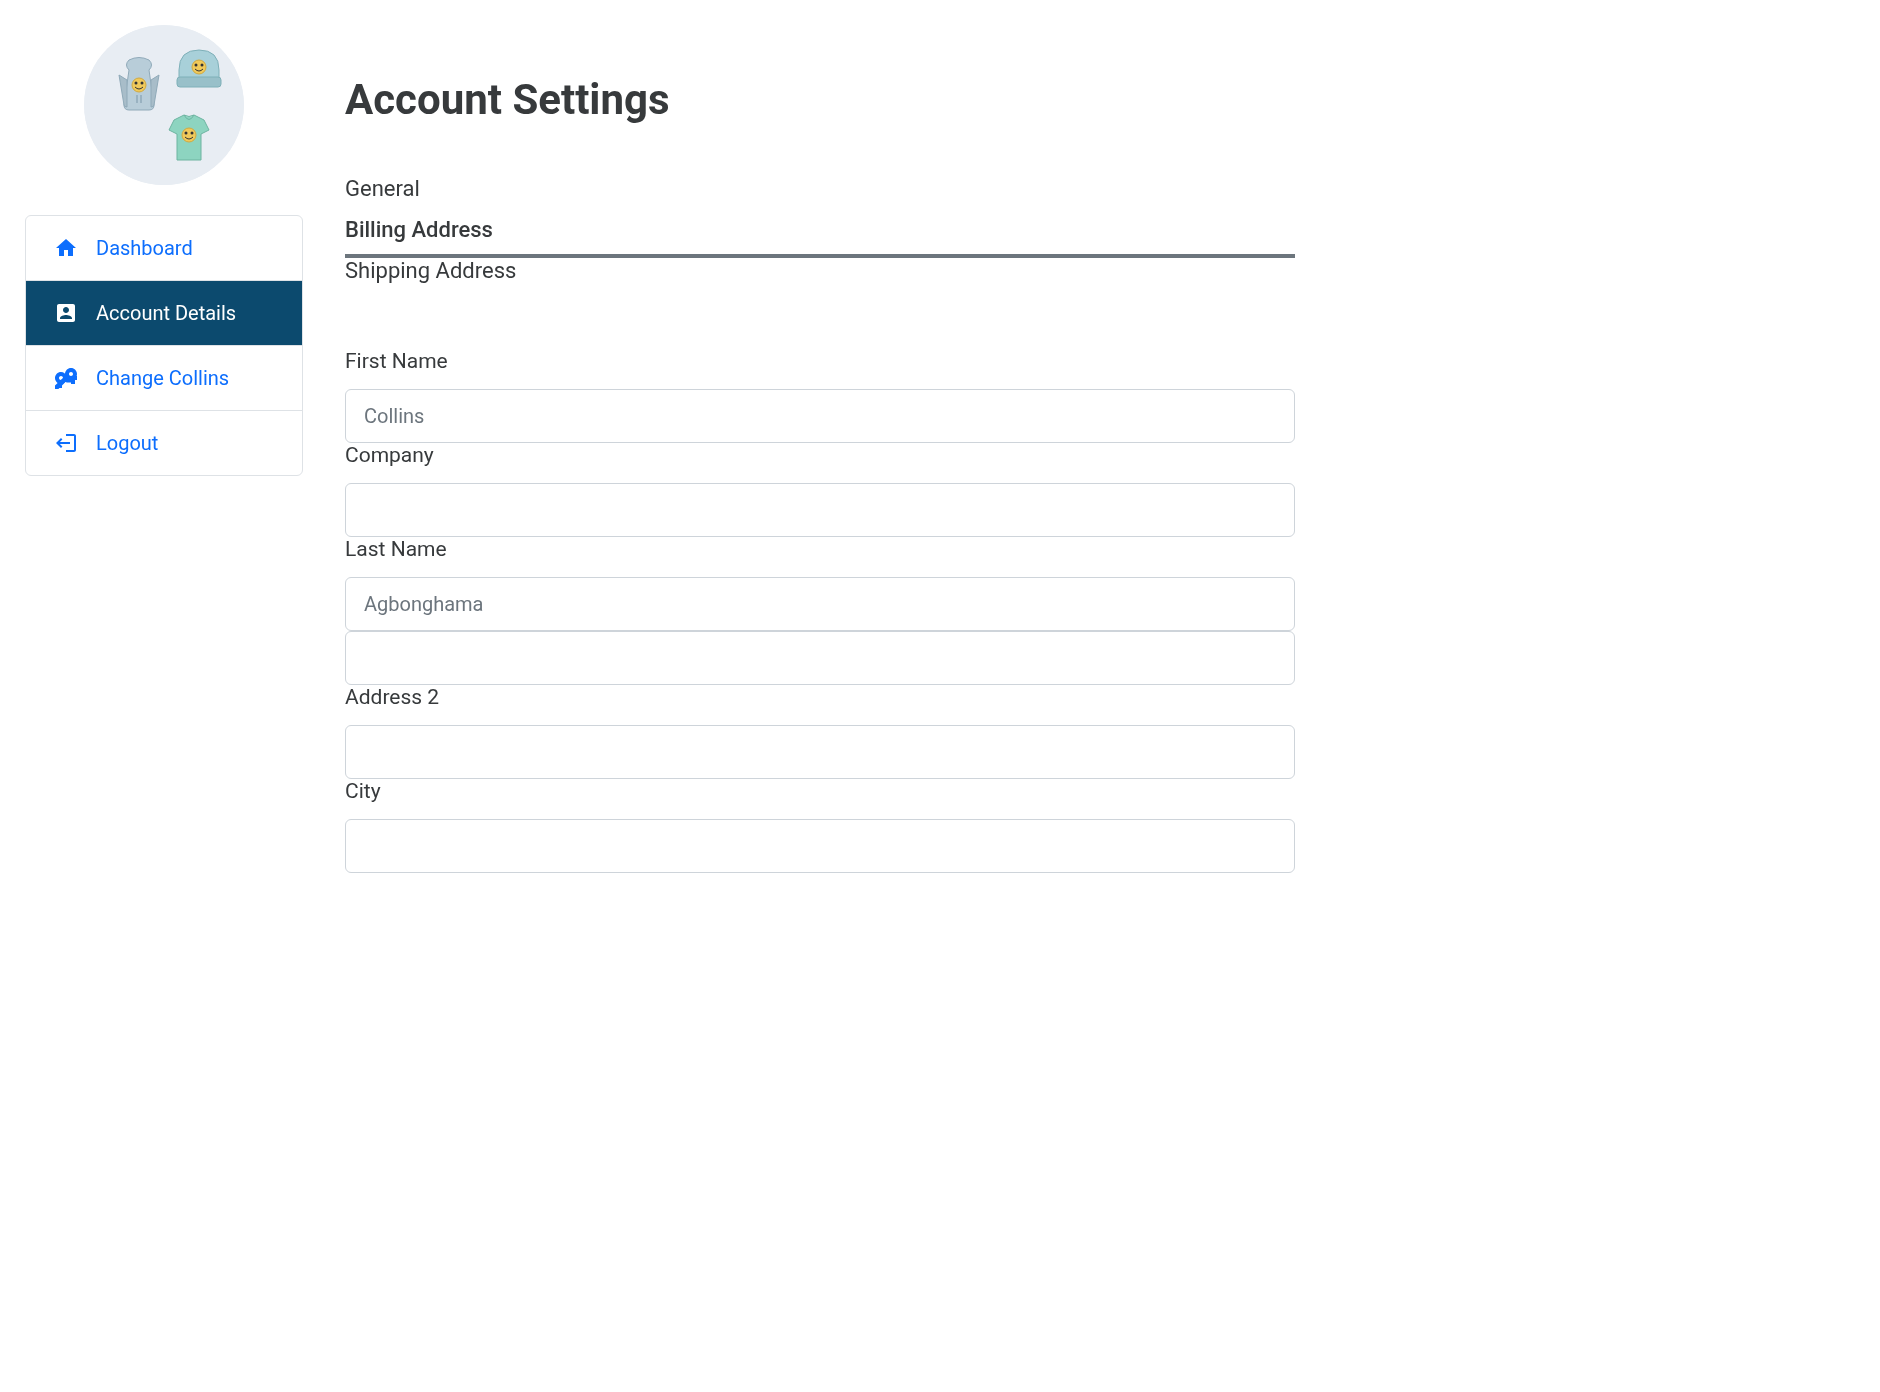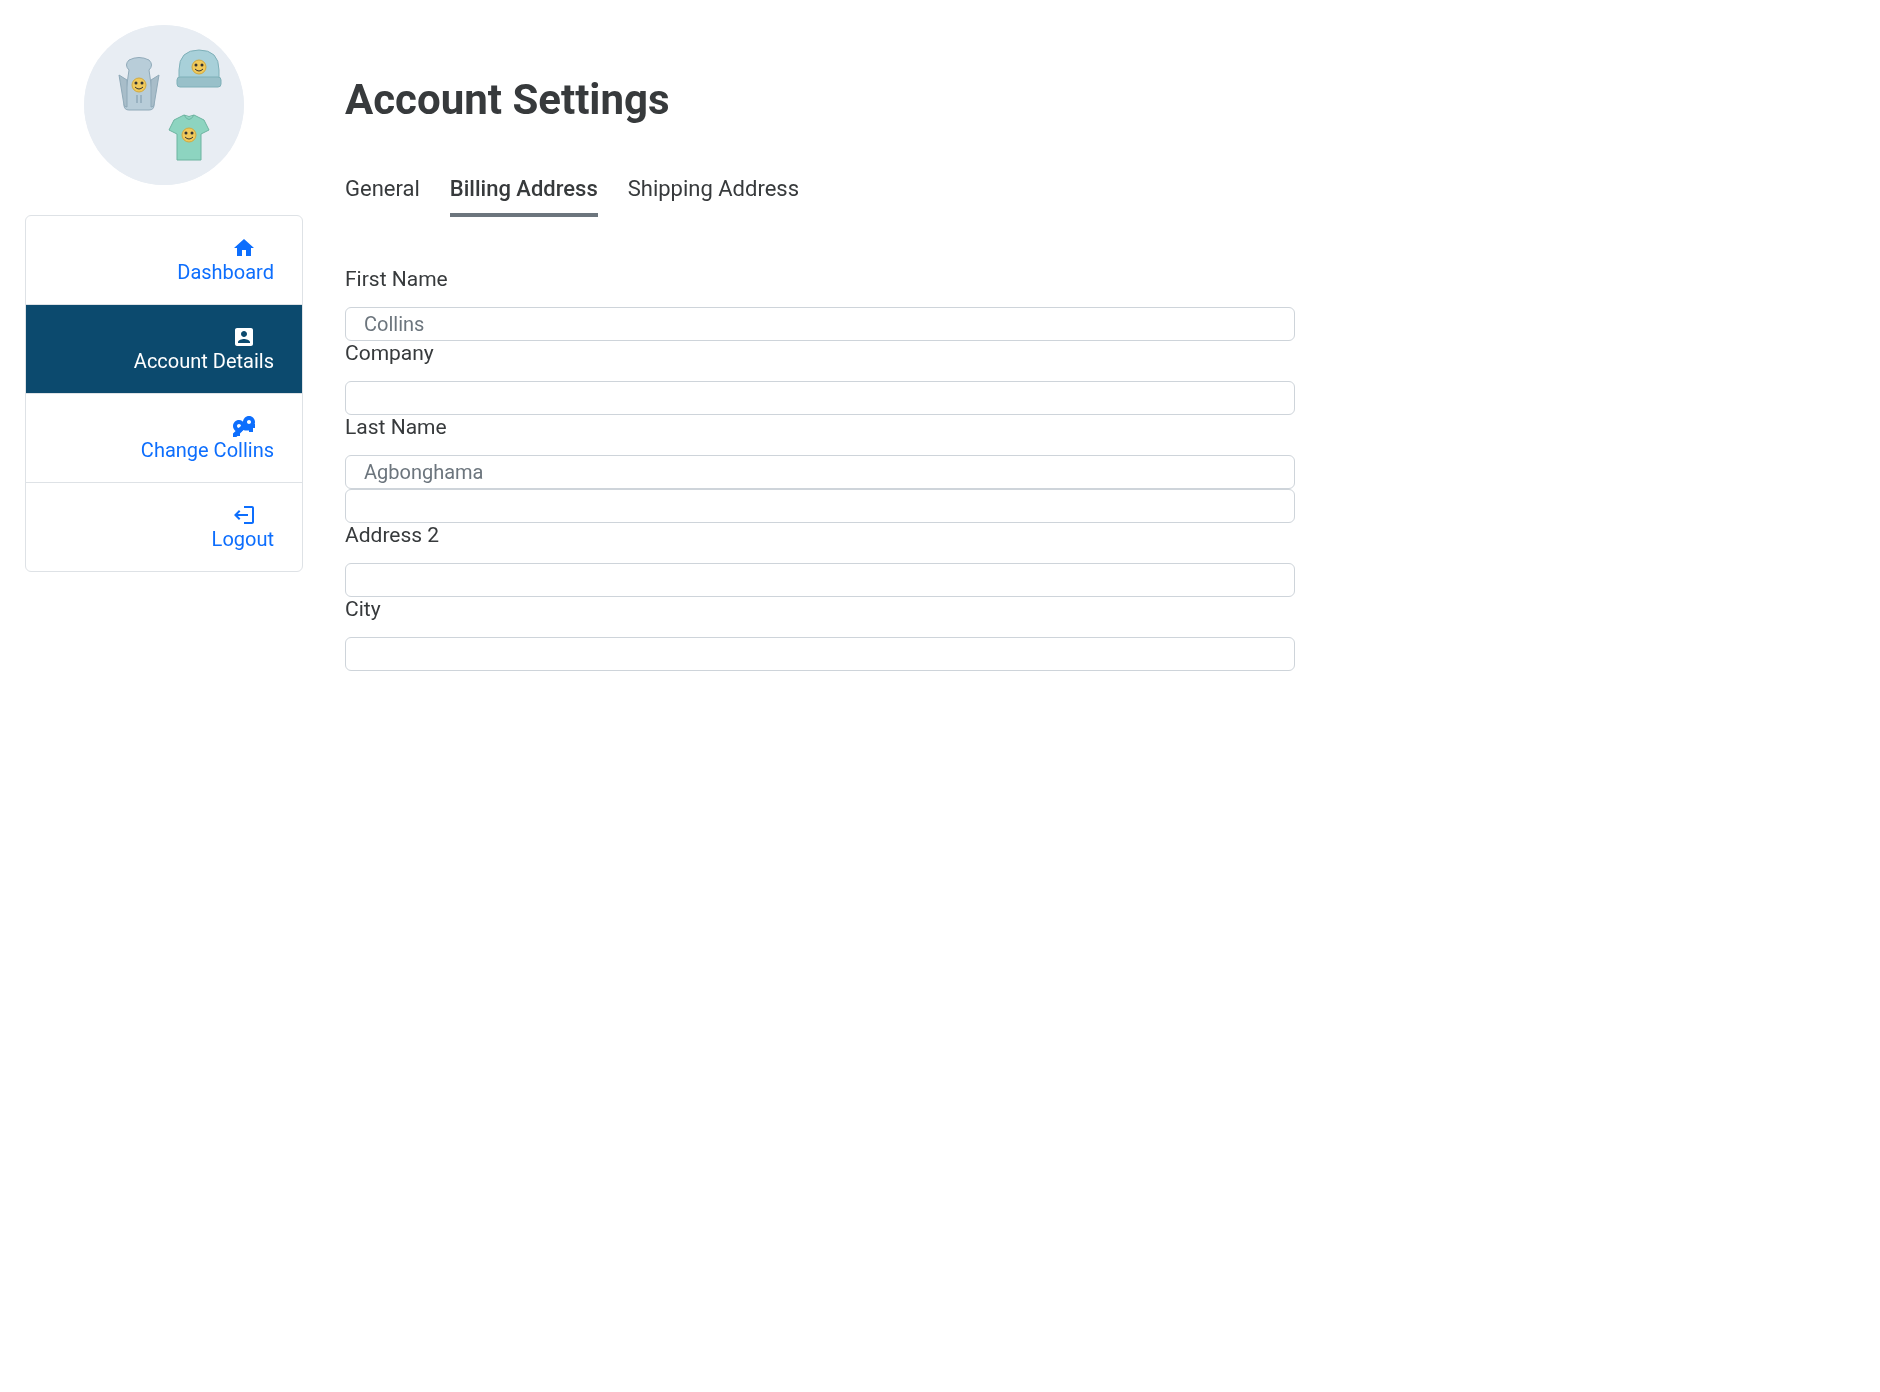--- a/index.html
+++ b/index.html
@@ -38,28 +38,27 @@
       height: 100%;
     }
     .nav-menu {
       border: 1px solid #dee2e6;
       border-radius: 6px;
       overflow: hidden;
       background: #fff;
     }
     .nav-item {
       display: flex;
-      align-items: flex-end;
+      align-items: flex-start;
       padding: 20px 28px;
       color: #0d6efd;
       text-decoration: none;
       font-size: 20px;
       border-bottom: 1px solid #dee2e6;
       cursor: pointer;
-      flex-direction: column;
     }
     .nav-item:last-child {
       border-bottom: none;
     }
     .nav-item.active {
       background: #0c4a6e;
       color: #ffffff;
     }
     .nav-item .icon {
       width: 24px;
@@ -83,22 +82,22 @@
       padding-top: 50px;
     }
     .page-title {
       font-size: 42px;
       font-weight: 700;
       color: #373a3c;
       margin-bottom: 52px;
     }
     .tabs {
       display: flex;
-      gap: 30px;
       margin-bottom: 50px;
+      flex-direction: column;
     }
     .tab {
       font-size: 22px;
       color: #373a3c;
       padding-bottom: 12px;
       cursor: pointer;
       border-bottom: 4px solid transparent;
     }
     .tab.active {
       border-bottom-color: #6c757d;
@@ -108,21 +107,21 @@
     }
     .form-label {
       display: block;
       font-size: 21px;
       color: #373a3c;
       margin-bottom: 16px;
       font-weight: 400;
     }
     .form-control {
       width: 100%;
-      padding: 4px 18px;
+      padding: 14px 18px;
       font-size: 20px;
       color: #6c757d;
       background-color: #fff;
       border: 1px solid #ced4da;
       border-radius: 6px;
       font-family: inherit;
     }
     .form-control::placeholder {
       color: #adb5bd;
     }

